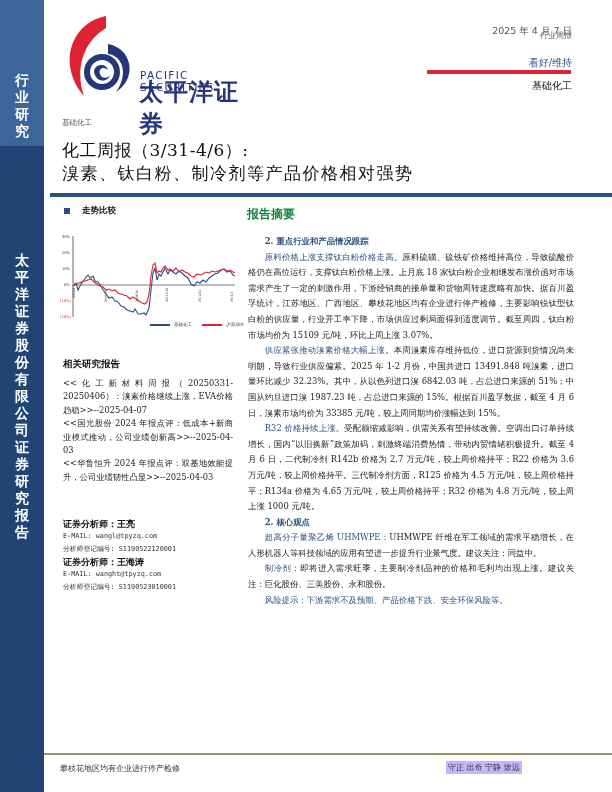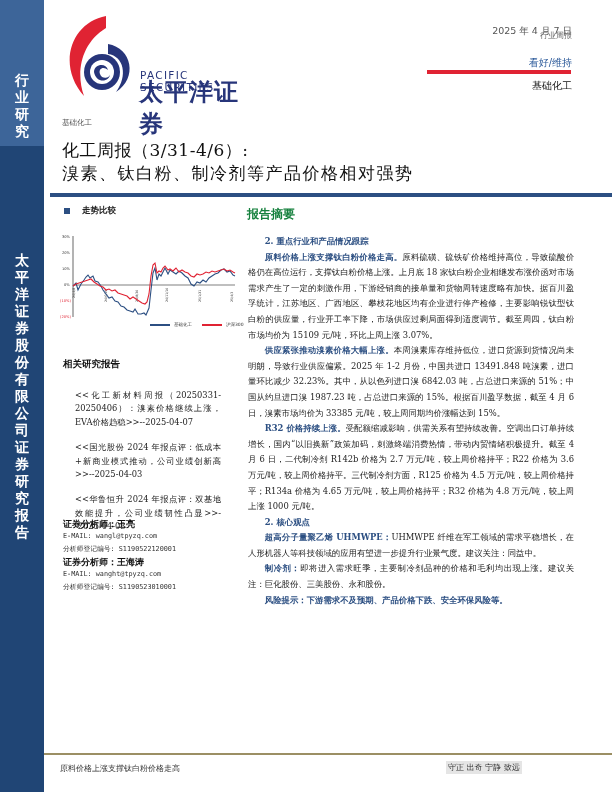--- a/index.html
+++ b/index.html
@@ -33,35 +33,35 @@
   .trend-label { position:absolute; left:82px; top:205px; font-size:8.5px; font-weight:bold; }
 
   .chart { position:absolute; left:60px; top:228px; width:180px; height:100px; }
   .chart svg { width:180px; height:100px; }
 
   .legend { position:absolute; left:150px; top:322px; font-size:4.5px; color:#333; font-family:"DejaVu Sans", sans-serif; display:flex; align-items:center; gap:4px; }
   .legend .sw { display:inline-block; width:20px; height:2px; }
 
   .rel-head { position:absolute; left:63px; top:358px; font-size:9.5px; font-weight:bold; color:#111; }
   .rel-list { position:absolute; left:63px; top:377px; width:170px; font-size:8.3px; line-height:13.4px; color:#222; text-align:justify; }
-  .rel-list p { margin:12px; }
+  .rel-list p { margin:0; }
 
   .analyst { position:absolute; left:63px; font-size:9px; font-weight:bold; color:#111; }
   .analyst-meta { position:absolute; left:63px; font-size:6.8px; color:#333; font-family:"DejaVu Sans Mono", monospace; }
 
   .sum-head { position:absolute; left:247px; top:206px; font-size:12px; font-weight:bold; color:#15803d; }
   .sum-body { position:absolute; left:248px; top:234px; width:326px; font-size:8.4px; line-height:15.6px; color:#222; text-align:justify; }
   .sum-body p { margin:0; text-indent:2em; }
   .sum-body .h { color:#2c4f82; font-weight:bold; }
-  .sum-body .hl { color:#2c4f82; font-weight:bold; }
+  .sum-body .hl { color:#2c4f82; font-weight:normal; }
   .sum-body p.sec { text-indent:2em; }
 
   .footer-line { position:absolute; left:44px; top:753px; width:568px; height:2px; background:#9b8f64; }
   .footer-left { position:absolute; left:60px; top:763px; font-size:8px; color:#333; }
-  .footer-right { position:absolute; left:446px; top:761px; font-size:8px; color:#333; background:#e5e5e5; padding:1px 2px; }
+  .footer-right { position:absolute; left:446px; top:761px; font-size:8px; color:#333; background:#c4b5fd; padding:1px 2px; }
 </style>
 </head>
 <body>
 
 <div class="sidebar-top"></div>
 <div class="sidebar-bottom"></div>
 <div class="vtext vtext-top">
   <span>行</span>
     <span>业</span>
     <span>研</span>
@@ -166,14 +166,14 @@
   <p><span class="hl">原料价格上涨支撑钛白粉价格走高。</span><span>原料硫磺、硫铁矿价格维持高位，导致硫酸价格仍在高位运行，支撑钛白粉价格上涨。上月底 18 家钛白粉企业相继发布涨价函对市场需求产生了一定的刺激作用，下游经销商的接单量和货物周转速度略有加快。据百川盈孚统计，江苏地区、广西地区、攀枝花地区均有企业进行停产检修，主要影响锐钛型钛白粉的供应量，行业开工率下降，市场供应过剩局面得到适度调节。截至周四，钛白粉市场均价为 15109 元/吨，环比上周上涨 3.07%。</span></p>
   <p><span class="hl">供应紧张推动溴素价格大幅上涨。</span><span>本周溴素库存维持低位，进口货源到货情况尚未明朗，导致行业供应偏紧。2025 年 1-2 月份，中国共进口 13491.848 吨溴素，进口量环比减少 32.23%。其中，从以色列进口溴 6842.03 吨，占总进口来源的 51%；中国从约旦进口溴 1987.23 吨，占总进口来源的 15%。根据百川盈孚数据，截至 4 月 6 日，溴素市场均价为 33385 元/吨，较上周同期均价涨幅达到 15%。</span></p>
   <p><span class="hl">R32 价格持续上涨。</span><span>受配额缩减影响，供需关系有望持续改善。空调出口订单持续增长，国内“以旧换新”政策加码，刺激终端消费热情，带动内贸情绪积极提升。截至 4 月 6 日，二代制冷剂 R142b 价格为 2.7 万元/吨，较上周价格持平；R22 价格为 3.6 万元/吨，较上周价格持平。三代制冷剂方面，R125 价格为 4.5 万元/吨，较上周价格持平；R134a 价格为 4.65 万元/吨，较上周价格持平；R32 价格为 4.8 万元/吨，较上周上涨 1000 元/吨。</span></p>
   <p class="sec"><span class="h">2. 核心观点</span></p>
   <p><span class="hl">超高分子量聚乙烯 UHMWPE：</span><span>UHMWPE 纤维在军工领域的需求平稳增长，在人形机器人等科技领域的应用有望进一步提升行业景气度。建议关注：同益中。</span></p>
   <p><span class="hl">制冷剂：</span><span>即将进入需求旺季，主要制冷剂品种的价格和毛利均出现上涨。建议关注：巨化股份、三美股份、永和股份。</span></p>
   <p><span class="hl">风险提示：下游需求不及预期、产品价格下跌、安全环保风险等。</span></p>
 </div>
 
 <div class="footer-line"></div>
-<div class="footer-left">原料价格上涨支撑钛白粉价格走高</div>
+<div class="footer-left">攀枝花地区均有企业进行停产检修</div>
 <div class="footer-right">守正 出奇 宁静 致远</div>
 
 </body></html>

